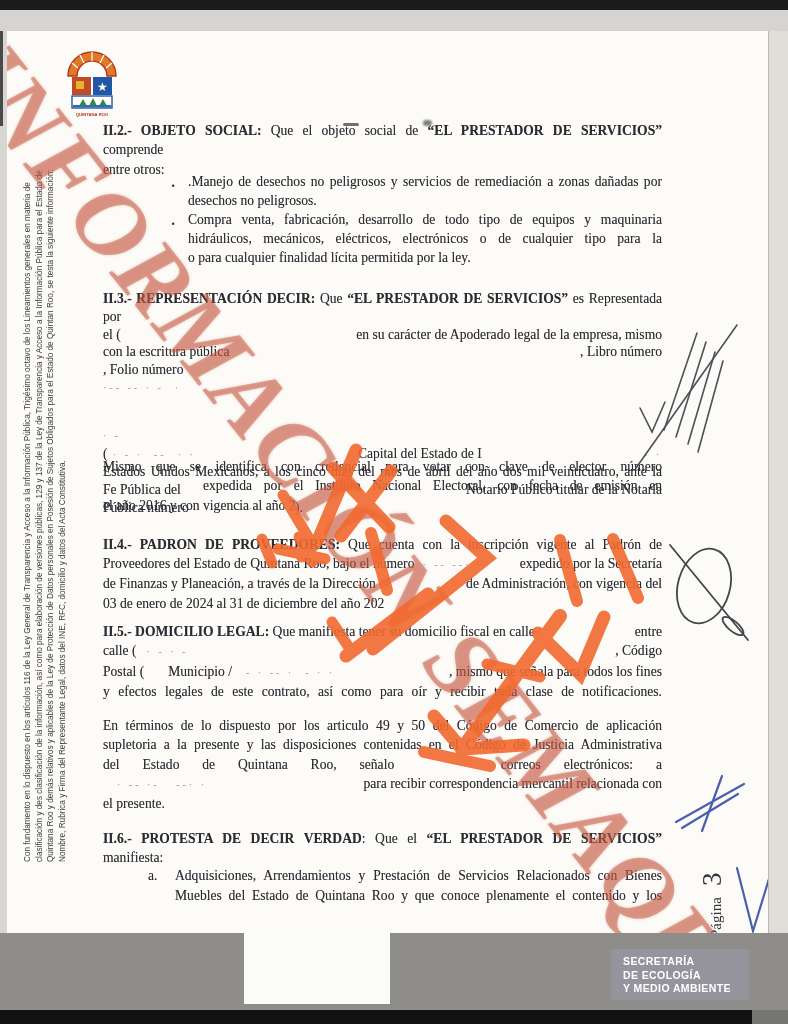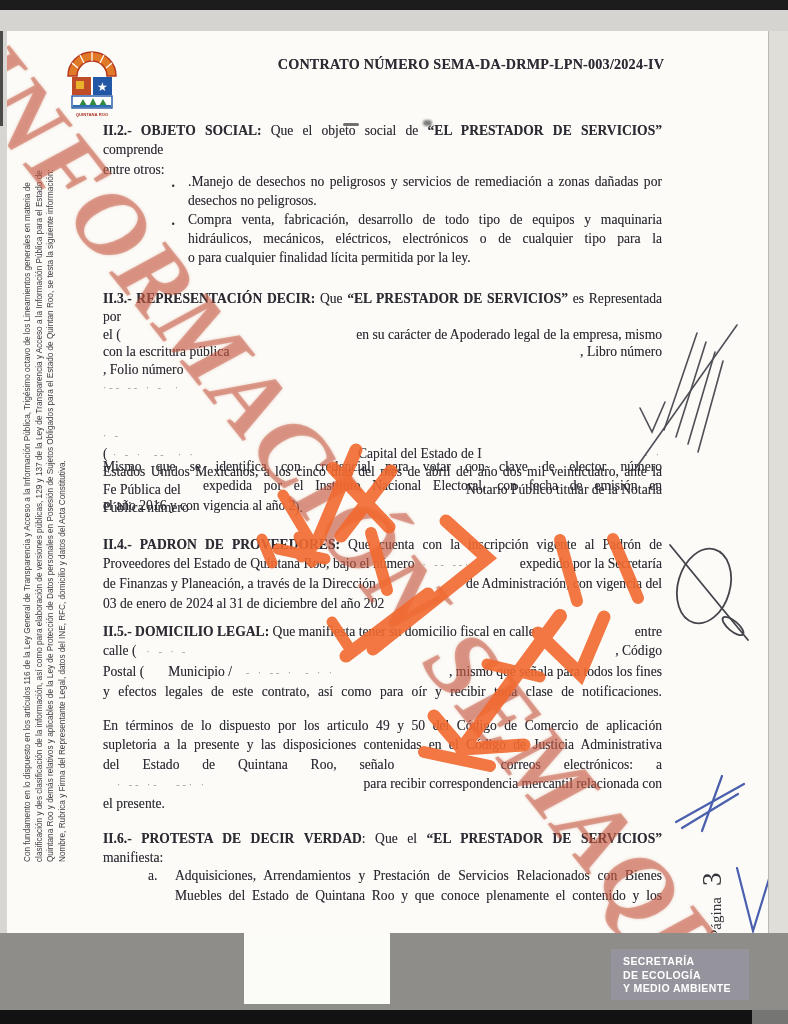--- a/index.html
+++ b/index.html
@@ -75,21 +75,20 @@
     <rect x="29" y="27" width="19" height="18" fill="#2257a5"></rect>
     <text x="38.5" y="41" text-anchor="middle" font-size="12" fill="#ffffff">★</text>
     <rect x="8" y="46" width="40" height="12" fill="#ffffff" stroke="#2257a5" stroke-width="1.4"></rect>
     <polygon points="15,56 19,49 23,56" fill="#2f8a3c"></polygon>
     <polygon points="25,56 29,48 33,56" fill="#2f8a3c"></polygon>
     <polygon points="35,56 39,49 43,56" fill="#2f8a3c"></polygon>
     <rect x="9" y="55" width="38" height="2.4" fill="#2e6db0"></rect>
   </svg>
   <div class="logo-caption">QUINTANA ROO</div>
 
-  <div class="contract-no">CONTRATO NÚMERO SEMA-DA-DRMP-LPN-003/2024-IV</div>
   <div class="smudge1"></div>
   <div class="smudge2"></div>
 
   <div id="doc-body">
       <div class="block p" style="top: 121px; left: 103px; width: 559px; line-height: 19.4px;">
         <div class="line just" style="min-height: 19.4px;"><span class="b">II.2.- OBJETO SOCIAL:</span><span> Que el objeto social de </span><span class="b">“EL PRESTADOR DE SERVICIOS”</span><span> comprende</span></div>
         <div class="line left" style="min-height: 19.4px;"><span>entre otros:</span></div>
       </div>
       <div class="block bullet" style="top: 172px; left: 168px; width: 494px; line-height: 19.2px;">
         <span class="marker">▪</span>

